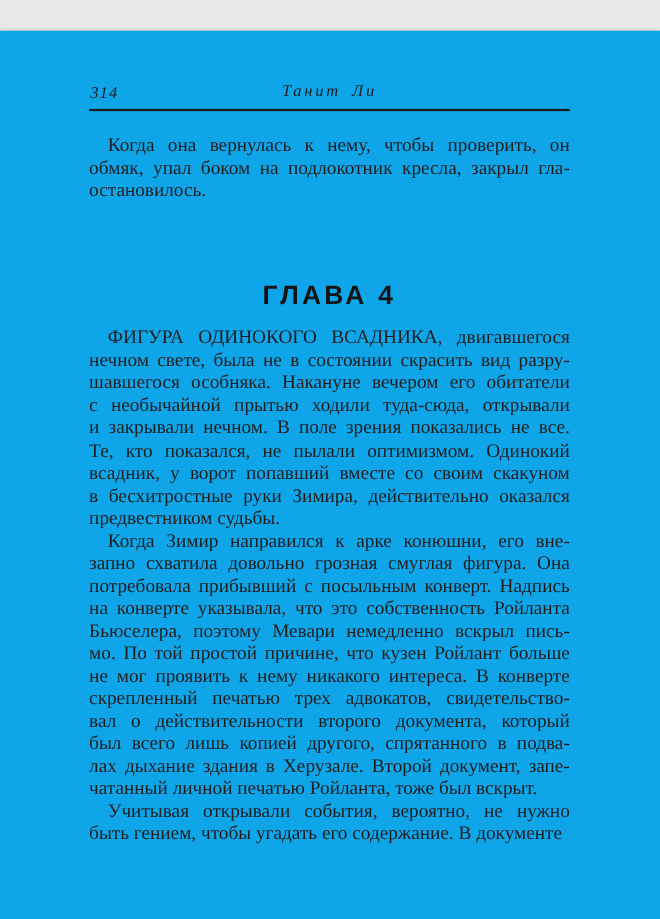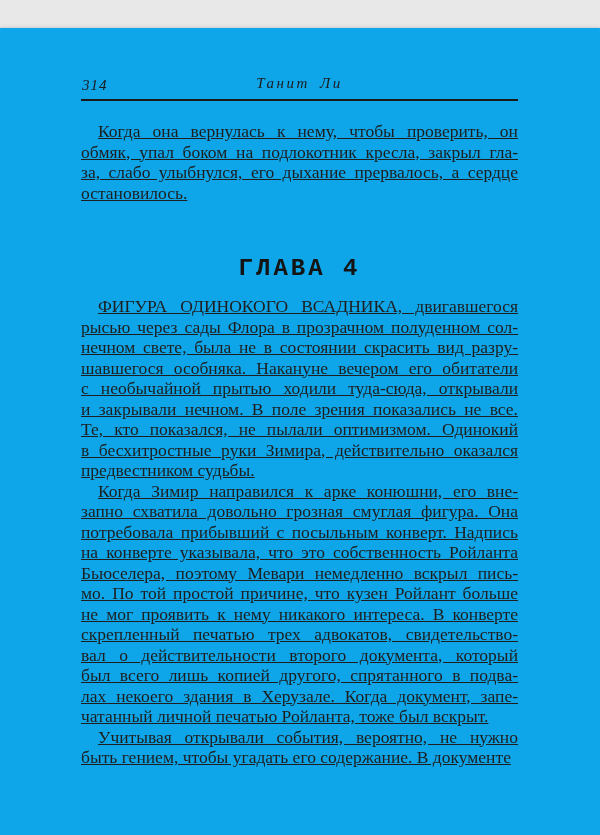--- a/index.html
+++ b/index.html
@@ -58,39 +58,38 @@
   }
   
   .intro   { position: absolute; top: 93px;  left: 0; right: 0; }
   .chapter {
     position: absolute;
     top: 226px;
     left: 0;
     right: 0;
     margin: 0;
     text-align: center;
-    font-family: Liberation Mono, monospace;
+    font-family: Liberation Sans, sans-serif;
     font-weight: 700;
     font-size: 24px;
     line-height: 30px;
     letter-spacing: 3px;
     color: #141414;
   }
   .bodytext { position: absolute; top: 268px; left: 0; right: 0; }
 
   .para { margin: 0; }
   .line {
     height: 20.5px;
     line-height: 20.5px;
     font-size: 17.5px;
     text-align: justify;
     text-align-last: justify;
     overflow: hidden;
     color: #1e1e1e;
-    text-decoration: underline;
   }
   .line.indent { padding-left: 17px; }
   .line.last   { text-align-last: left; }
 </style>
 </head>
 <body>
 
 <div class="page">
   <div class="column">
 
@@ -98,51 +97,50 @@
       <span class="pagenum">314</span>
       <span class="running">Танит Ли</span>
     </div>
 
     <div class="rule"></div>
 
     <div class="intro">
         <div class="para">
           <div class="line indent">Когда она вернулась к нему, чтобы проверить, он</div>
           <div class="line">обмяк, упал боком на подлокотник кресла, закрыл гла-</div>
-          <div class="line">за, слабо улыбнулся, его дыхание прервалось, а сердце</div>
           <div class="line last">остановилось.</div>
         </div>
       </div>
 
     <h1 class="chapter">ГЛАВА 4</h1>
 
     <div class="bodytext">
         <div class="para">
           <div class="line indent">ФИГУРА ОДИНОКОГО ВСАДНИКА, двигавшегося</div>
-          <div class="line">рысью через сады Флора в прозрачном полуденном сол-</div>
           <div class="line">нечном свете, была не в состоянии скрасить вид разру-</div>
           <div class="line">шавшегося особняка. Накануне вечером его обитатели</div>
           <div class="line">с необычайной прытью ходили туда-сюда, открывали</div>
           <div class="line">и закрывали нечном. В поле зрения показались не все.</div>
           <div class="line">Те, кто показался, не пылали оптимизмом. Одинокий</div>
+          <div class="line">всадник, у ворот попавший вместе со своим скакуном</div>
           <div class="line">в бесхитростные руки Зимира, действительно оказался</div>
           <div class="line last">предвестником судьбы.</div>
         </div>
         <div class="para">
           <div class="line indent">Когда Зимир направился к арке конюшни, его вне-</div>
           <div class="line">запно схватила довольно грозная смуглая фигура. Она</div>
           <div class="line">потребовала прибывший с посыльным конверт. Надпись</div>
           <div class="line">на конверте указывала, что это собственность Ройланта</div>
           <div class="line">Бьюселера, поэтому Мевари немедленно вскрыл пись-</div>
           <div class="line">мо. По той простой причине, что кузен Ройлант больше</div>
           <div class="line">не мог проявить к нему никакого интереса. В конверте</div>
           <div class="line">скрепленный печатью трех адвокатов, свидетельство-</div>
           <div class="line">вал о действительности второго документа, который</div>
           <div class="line">был всего лишь копией другого, спрятанного в подва-</div>
-          <div class="line">лах некоего здания в Херузале. Когда документ, запе-</div>
+          <div class="line">лах дыхание здания в Херузале. Второй документ, запе-</div>
           <div class="line last">чатанный личной печатью Ройланта, тоже был вскрыт.</div>
         </div>
         <div class="para">
           <div class="line indent">Учитывая открывали события, вероятно, не нужно</div>
           <div class="line last">быть гением, чтобы угадать его содержание. В документе</div>
         </div>
       </div>
 
   </div>
 </div>

